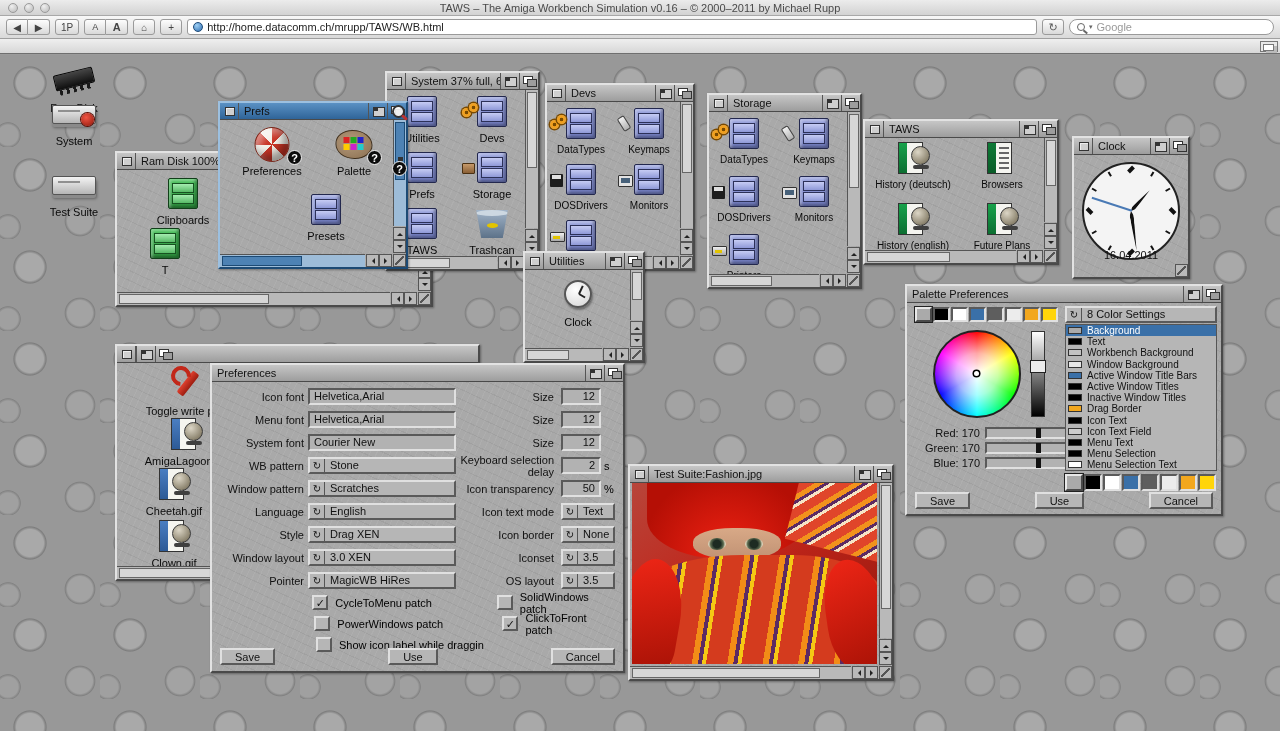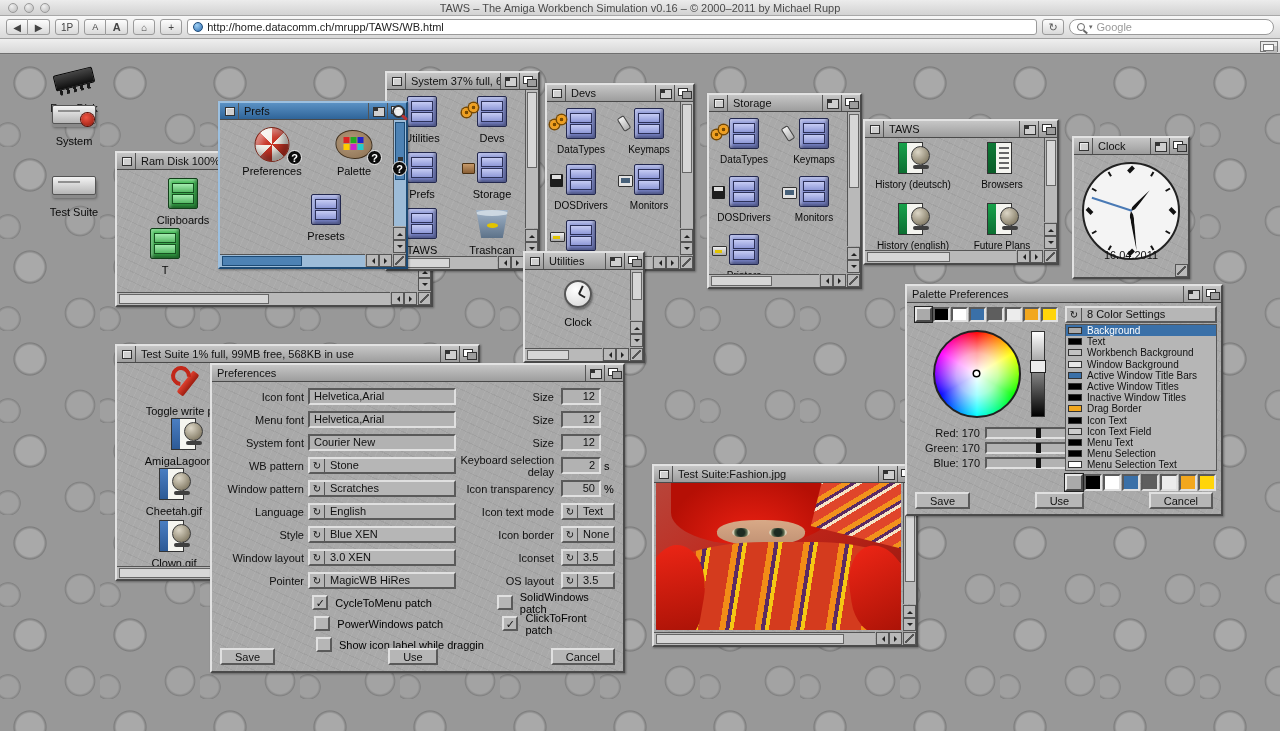--- a/index.html
+++ b/index.html
@@ -524,21 +524,20 @@
           <div class="hth"></div>
         </div>
       <div class="arr a-lf"></div>
       <div class="arr a-rt"></div>
       <div class="rsz"></div>
     </div>
 
     <div class="win" style="left:115px;top:289px;width:365px;height:237px">
       <div class="tbar">
         <div class="gad gclose"></div>
-        <div class="tt">Test Suite  1% full, 99MB free, 568KB in use</div>
         <div class="gad gzoom"></div>
         <div class="gad gdepth"></div>
       </div>
       <div class="icon" style="left:14px;top:20px;width:110px">
         <div class="gfx">
             <div class="wrenchg"></div>
           </div>
         <div class="ilabel">Toggle write prot</div>
       </div>
       <div class="icon" style="left:14px;top:70px;width:110px">
@@ -672,21 +671,21 @@
           <div class="prlab">Icon text mode</div>
           <div class="raised cyc" style="width:54px">
               <span class="ci">↻</span>
               <span class="cv">Text</span>
             </div>
         </div>
         <div class="prow">
           <div class="plab">Style</div>
           <div class="raised cyc tfield">
               <span class="ci">↻</span>
-              <span class="cv">Blue XEN</span>
+              <span class="cv">Drag XEN</span>
             </div>
           <div class="prlab">Icon border</div>
           <div class="raised cyc" style="width:54px">
               <span class="ci">↻</span>
               <span class="cv">None</span>
             </div>
         </div>
         <div class="prow">
           <div class="plab">Window layout</div>
           <div class="raised cyc tfield">
@@ -731,21 +730,21 @@
           <div style="padding-left:7px;font-size:11px">Show icon label while draggin</div>
         </div>
       </div>
       <div style="position:absolute;left:8px;right:8px;bottom:6px;display:flex;justify-content:space-between">
         <div class="raised abtn">Save</div>
         <div class="raised abtn">Use</div>
         <div class="raised abtn">Cancel</div>
       </div>
     </div>
 
-    <div class="win" style="left:652px;top:409px;width:266px;height:183px">
+    <div class="win" style="left:628px;top:409px;width:266px;height:217px">
       <div class="tbar">
         <div class="gad gclose"></div>
         <div class="tt">Test Suite:Fashion.jpg</div>
         <div class="gad gzoom"></div>
         <div class="gad gdepth"></div>
       </div>
       <div class="photo">
         <div class="ph-hood"></div>
         <div class="ph-skin"></div>
         <div class="ph-eye" style="left:31%"></div>

